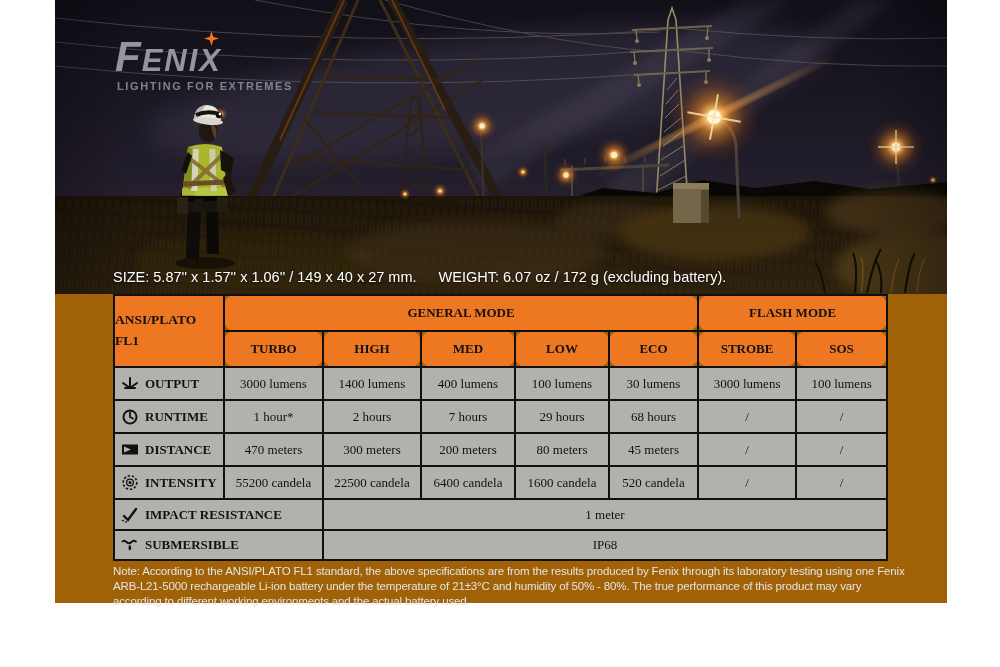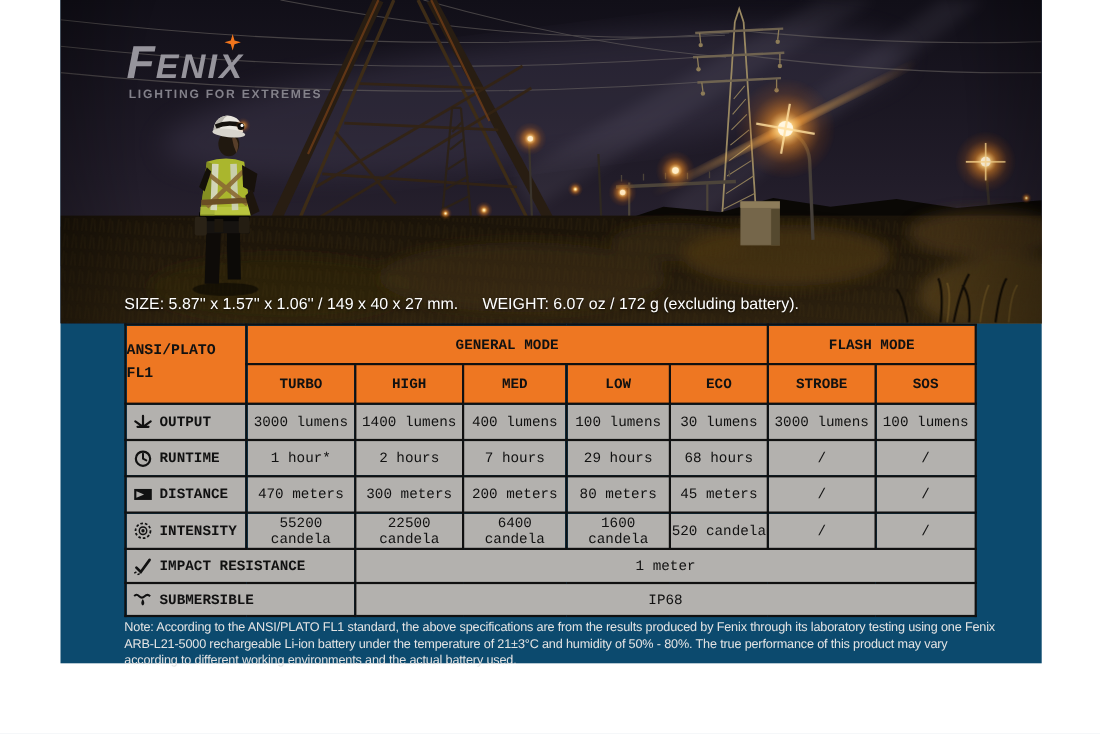--- a/index.html
+++ b/index.html
@@ -1,39 +1,39 @@
 <!DOCTYPE html>
 <html><head>
 <meta charset="utf-8">
 <style>
   html,body{margin:0;padding:0;background:#ffffff;}
   .page{position:relative;width:1000px;height:667px;background:#ffffff;overflow:hidden;
         font-family:"Liberation Sans",sans-serif;}
-  .content{position:absolute;left:55px;top:0;width:892px;height:603px;background:#0c4a6e;}
+  .content{position:absolute;left:55px;top:0;width:892px;height:603px;background:#a16207;}
   .photo{position:absolute;left:0;top:0;width:892px;height:294px;overflow:hidden;background:#14111b;}
   .photo svg{display:block;}
 
   
   .logo{position:absolute;left:60px;top:36px;color:#96949c;font-style:italic;font-weight:bold;line-height:1;}
   .logo .lf{font-size:42px;letter-spacing:1px;}
   .logo .lrest{font-size:31px;letter-spacing:2px;}
   .logo .star{position:absolute;left:89px;top:-5px;width:15px;height:15px;}
   .tagline{position:absolute;left:62px;top:80px;color:#83818a;font-size:11px;letter-spacing:1.6px;font-weight:bold;}
 
   .hero-title{position:absolute;left:58px;top:228px;color:#f2751d;font-size:30px;font-weight:bold;
               letter-spacing:0.5px;text-shadow:0 1px 3px rgba(0,0,0,.6);}
   .size-line{position:absolute;left:58px;top:269px;color:#ffffff;font-size:14.5px;
              text-shadow:0 1px 2px rgba(0,0,0,.7);white-space:nowrap;}
   .size-line .w{margin-left:22px;}
 
   
   table.spec{position:absolute;left:58px;top:294px;border-collapse:collapse;table-layout:fixed;
-             width:773px;font-family:Liberation Mono, monospace;}
+             width:773px;font-family:Liberation Serif, serif;}
   table.spec td,table.spec th{border:2px solid #101010;padding:0;overflow:hidden;}
-  .hdr{background:#ee7722;color:#111;font-weight:bold;font-size:13px;text-align:center;}
+  .hdr{background:#ee7722;color:#111;font-weight:bold;font-size:13px;text-align:center;border-radius:11px;}
   .corner{background:#ee7722;color:#111;font-weight:bold;font-size:13.5px;text-align:left;
           padding-left:8px;line-height:1.55;}
   .bodyc{background:#b3b1ae;color:#111;font-size:13px;text-align:center;}
   .labelc{background:#b3b1ae;color:#111;font-weight:bold;font-size:13px;}
   .labelc .lwrap{display:flex;align-items:center;gap:6px;padding-left:6px;}
   .licon{display:inline-flex;width:18px;height:17px;align-items:center;justify-content:center;flex:0 0 auto;}
   tr.hr1{height:36px;}tr.hr2{height:36px;}tr.br{height:33px;}tr.sr1{height:31px;}tr.sr2{height:30px;}
 
   .notes{position:absolute;left:58px;top:564px;width:794px;color:#e3e3e3;font-size:11.5px;
          line-height:1.3;letter-spacing:-0.15px;}

